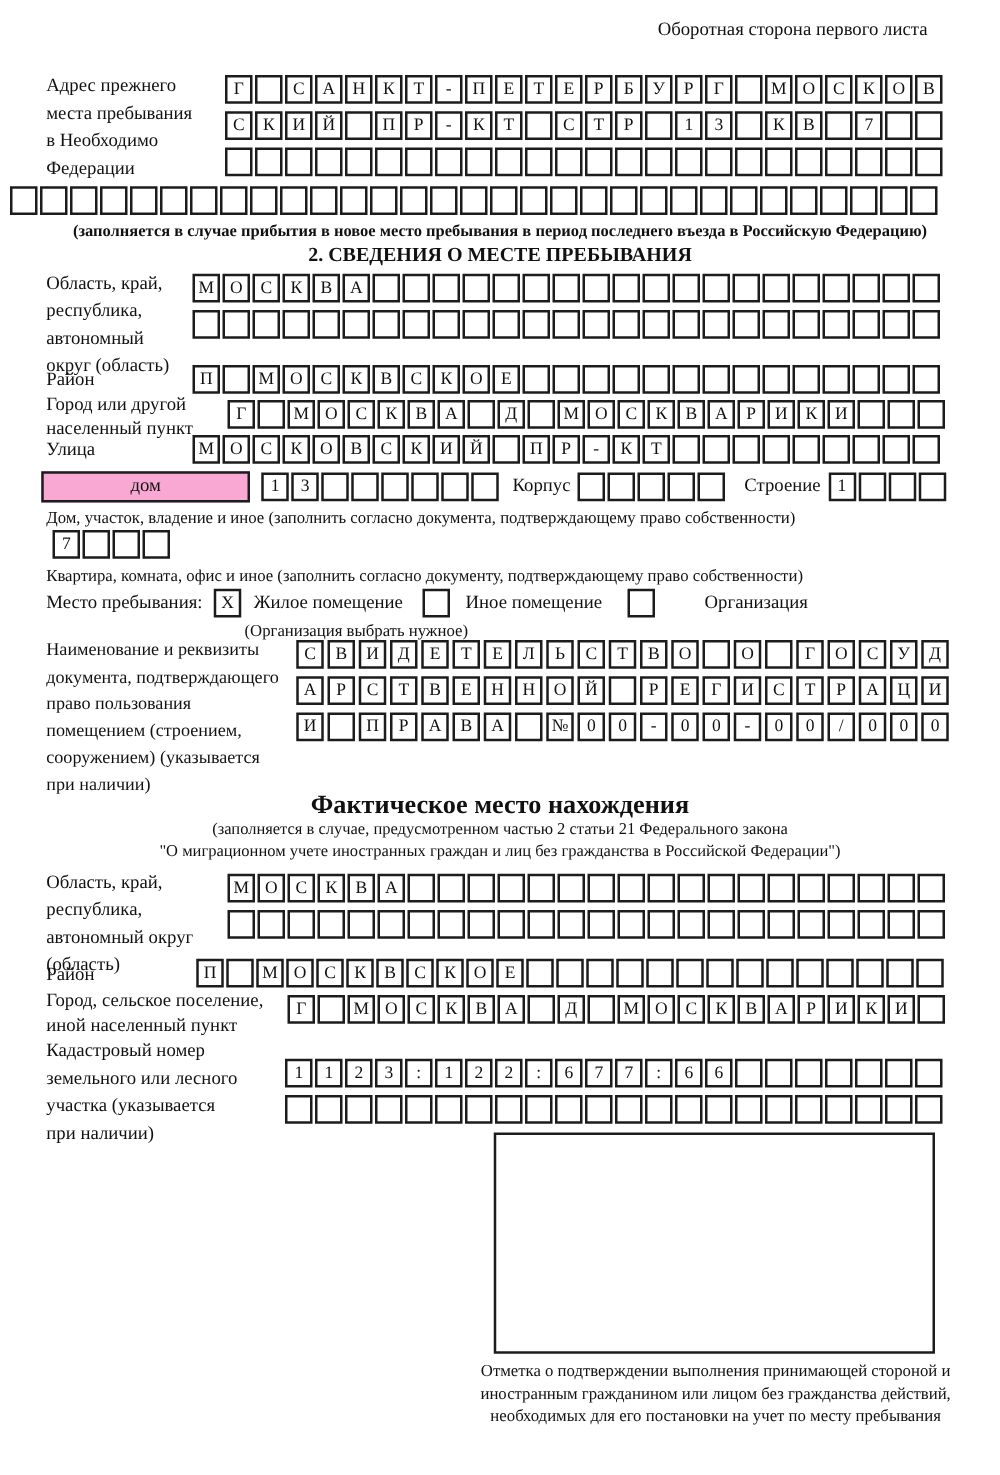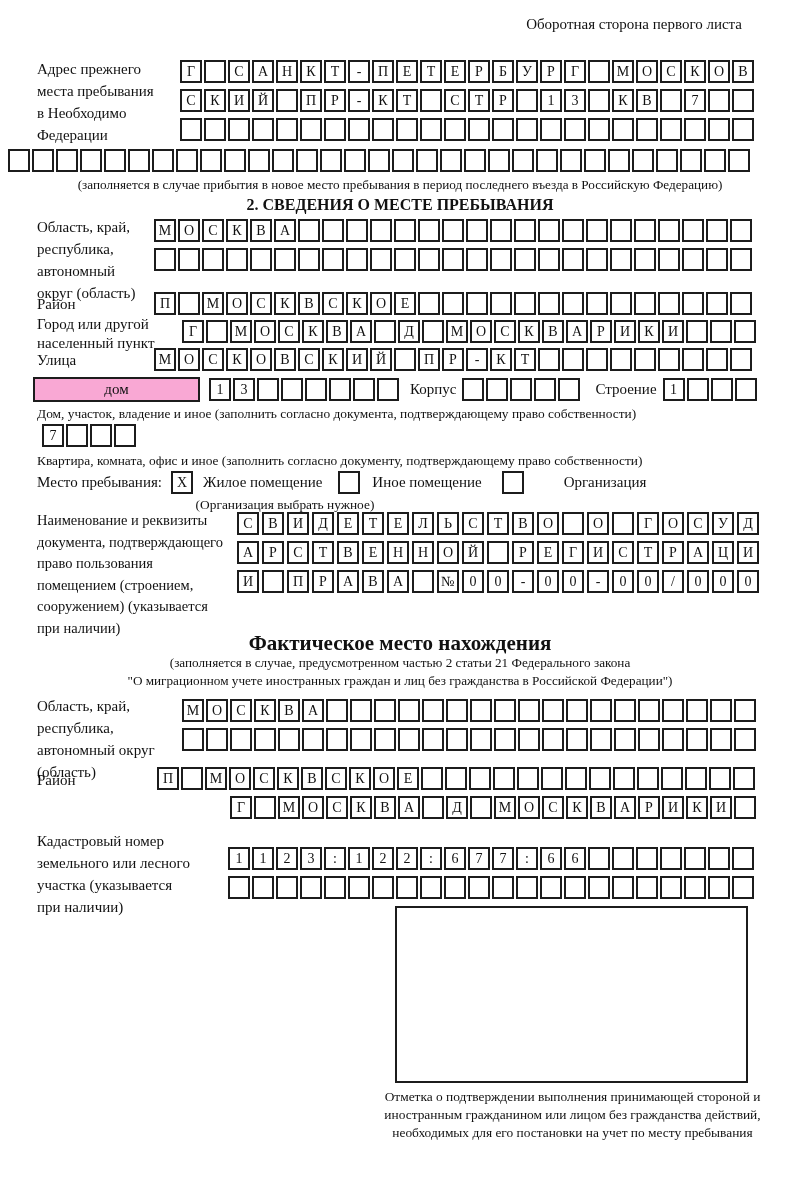--- a/index.html
+++ b/index.html
@@ -146,21 +146,21 @@
       <span class="cell"></span>
       <span class="cell"></span>
       <span class="cell"></span>
       <span class="cell"></span>
       <span class="cell"></span>
       <span class="cell"></span>
       <span class="cell"></span>
       <span class="cell"></span>
       <span class="cell"></span>
     </div>
-  <div class="abs caption" style="top:177px;">(заполняется в случае прибытия в новое место пребывания в период последнего въезда в Российскую Федерацию)</div>
+  <div class="abs caption" style="top:177px;font-weight:bold;">(заполняется в случае прибытия в новое место пребывания в период последнего въезда в Российскую Федерацию)</div>
 
   <div class="abs title" style="top:196px;">2. СВЕДЕНИЯ О МЕСТЕ ПРЕБЫВАНИЯ</div>
 
   <div class="abs lbl" style="left:37px;top:216px;width:120px;">Область, край,
 республика,
 автономный
 округ (область)</div>
   <div class="abs rowstack" style="left:154px;top:219px;">
     <div class="cellrow">
         <span class="cell">М</span>
@@ -519,20 +519,22 @@
       <span class="cell"></span>
       <span class="cell"></span>
       <span class="cell"></span>
       <span class="cell"></span>
       <span class="cell"></span>
       <span class="cell"></span>
       <span class="cell"></span>
       <span class="cell"></span>
     </div>
 
+  <div class="abs lbl" style="left:37px;top:791px;width:200px;line-height:20px;">Город, сельское поселение,
+иной населенный пункт</div>
   <div class="abs cellrow" style="left:230px;top:796px;">
       <span class="cell">Г</span>
       <span class="cell"></span>
       <span class="cell">М</span>
       <span class="cell">О</span>
       <span class="cell">С</span>
       <span class="cell">К</span>
       <span class="cell">В</span>
       <span class="cell">А</span>
       <span class="cell"></span>

